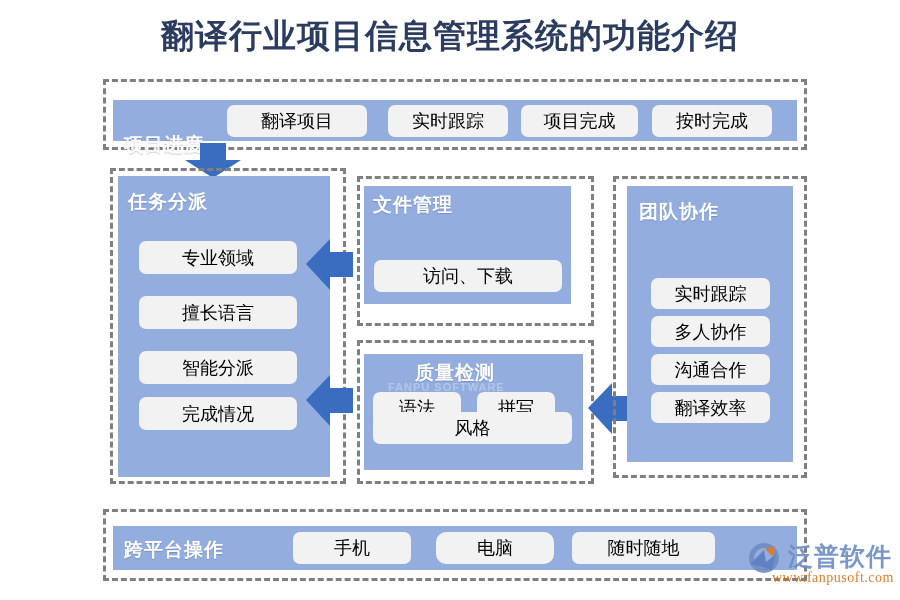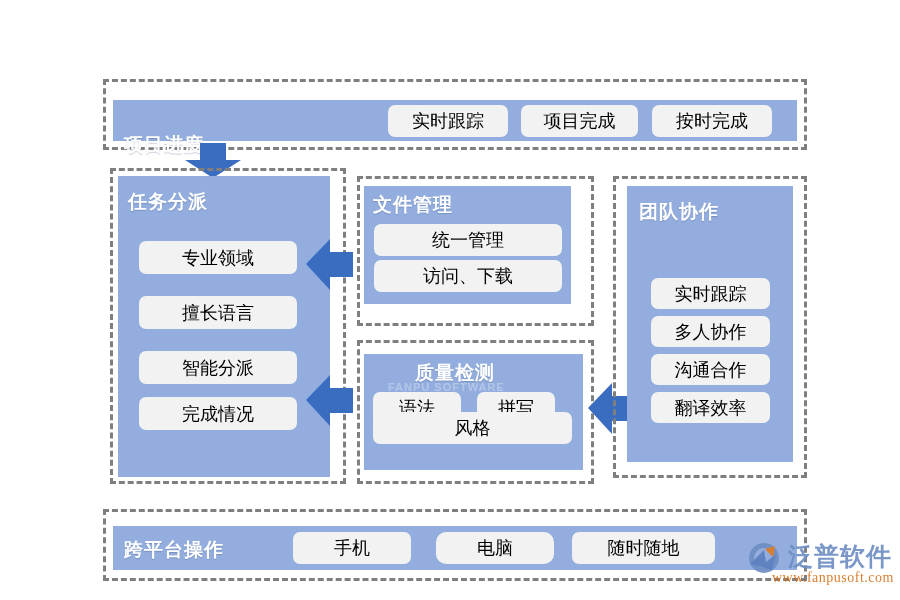--- a/index.html
+++ b/index.html
@@ -124,27 +124,29 @@
     letter-spacing: 1px;
     white-space: nowrap;
     pointer-events: none;
   }
 </style>
 </head>
 <body>
 
 <div class="canvas">
 
+  <div class="page-title">翻译行业项目信息管理系统的功能介绍</div>
 
   <div class="dashed" style="left:103px; top:79px; width:704px; height:71px;"></div>
 
   <div class="panel" style="left:113px; top:100px; width:684px; height:41px;"></div>
 
   <div class="panel-label" style="left:124px; top:110px;margin-top:22px;">项目进度</div>
 
+  <div class="pill" style="left:227px; top:105px; width:140px; height:32px;">翻译项目</div>
   <div class="pill" style="left:388px; top:105px; width:120px; height:32px;">实时跟踪</div>
   <div class="pill" style="left:521px; top:105px; width:117px; height:32px;">项目完成</div>
   <div class="pill" style="left:652px; top:105px; width:120px; height:32px;">按时完成</div>
 
   <div class="arrow" style="left:184px; top:143px; width:58px; height:36px;">
     <svg width="58" height="36" viewBox="0 0 58 36">
       <polygon points="16,0 42,0 42,17 57,17 29,35 1,17 16,17" fill="#3a6cc0"></polygon>
     </svg>
   </div>
 
@@ -158,21 +160,20 @@
   <div class="pill" style="left:139px; top:296px; width:158px; height:33px;">擅长语言</div>
   <div class="pill" style="left:139px; top:351px; width:158px; height:33px;">智能分派</div>
   <div class="pill" style="left:139px; top:397px; width:158px; height:33px;">完成情况</div>
 
   <div class="dashed" style="left:357px; top:176px; width:237px; height:150px;"></div>
 
   <div class="panel" style="left:364px; top:186px; width:207px; height:118px;"></div>
 
   <div class="panel-label" style="left:373px; top:192px;">文件管理</div>
 
-  <div class="pill" style="left:374px; top:224px; width:188px; height:32px;">统一管理</div>
   <div class="pill" style="left:374px; top:260px; width:188px; height:32px;">访问、下载</div>
 
   <div class="arrow" style="left:306px; top:238px; width:48px; height:53px;">
     <svg width="48" height="53" viewBox="0 0 48 53">
       <polygon points="0,26 24,1 24,14 47,14 47,39 24,39 24,52" fill="#3a6cc0"></polygon>
     </svg>
   </div>
 
   <div class="dashed" style="left:357px; top:340px; width:237px; height:144px;"></div>
 

